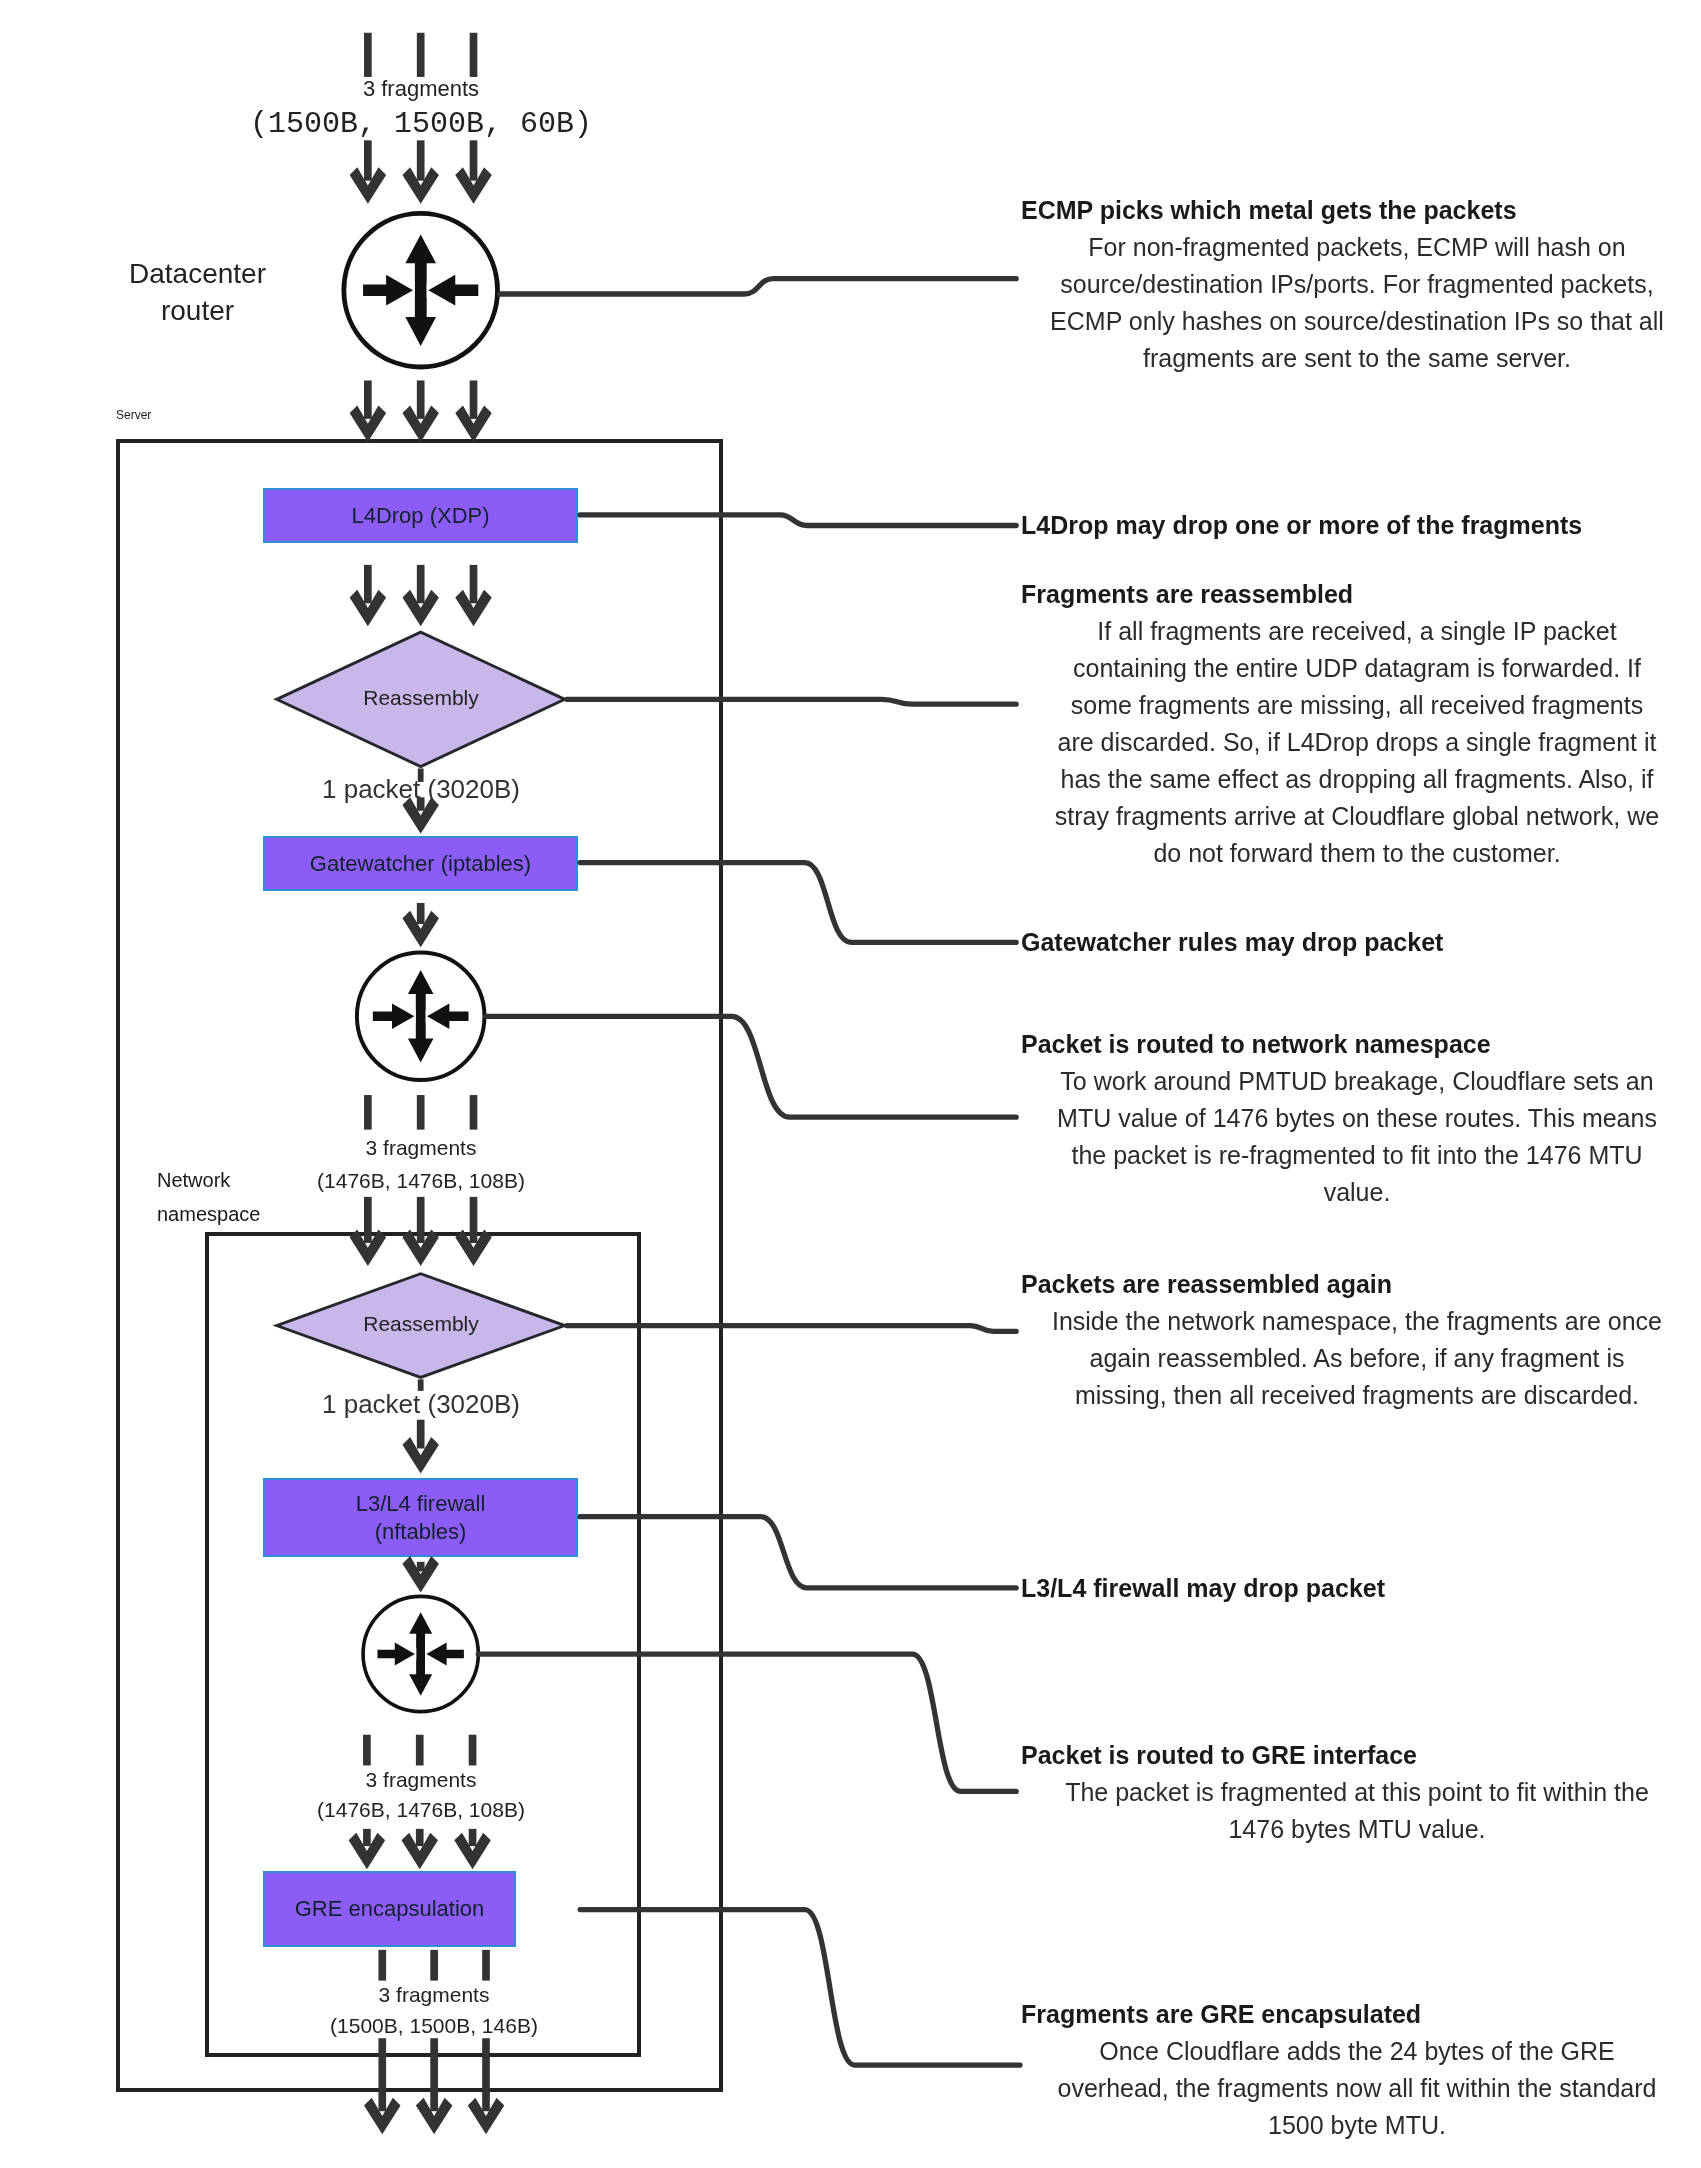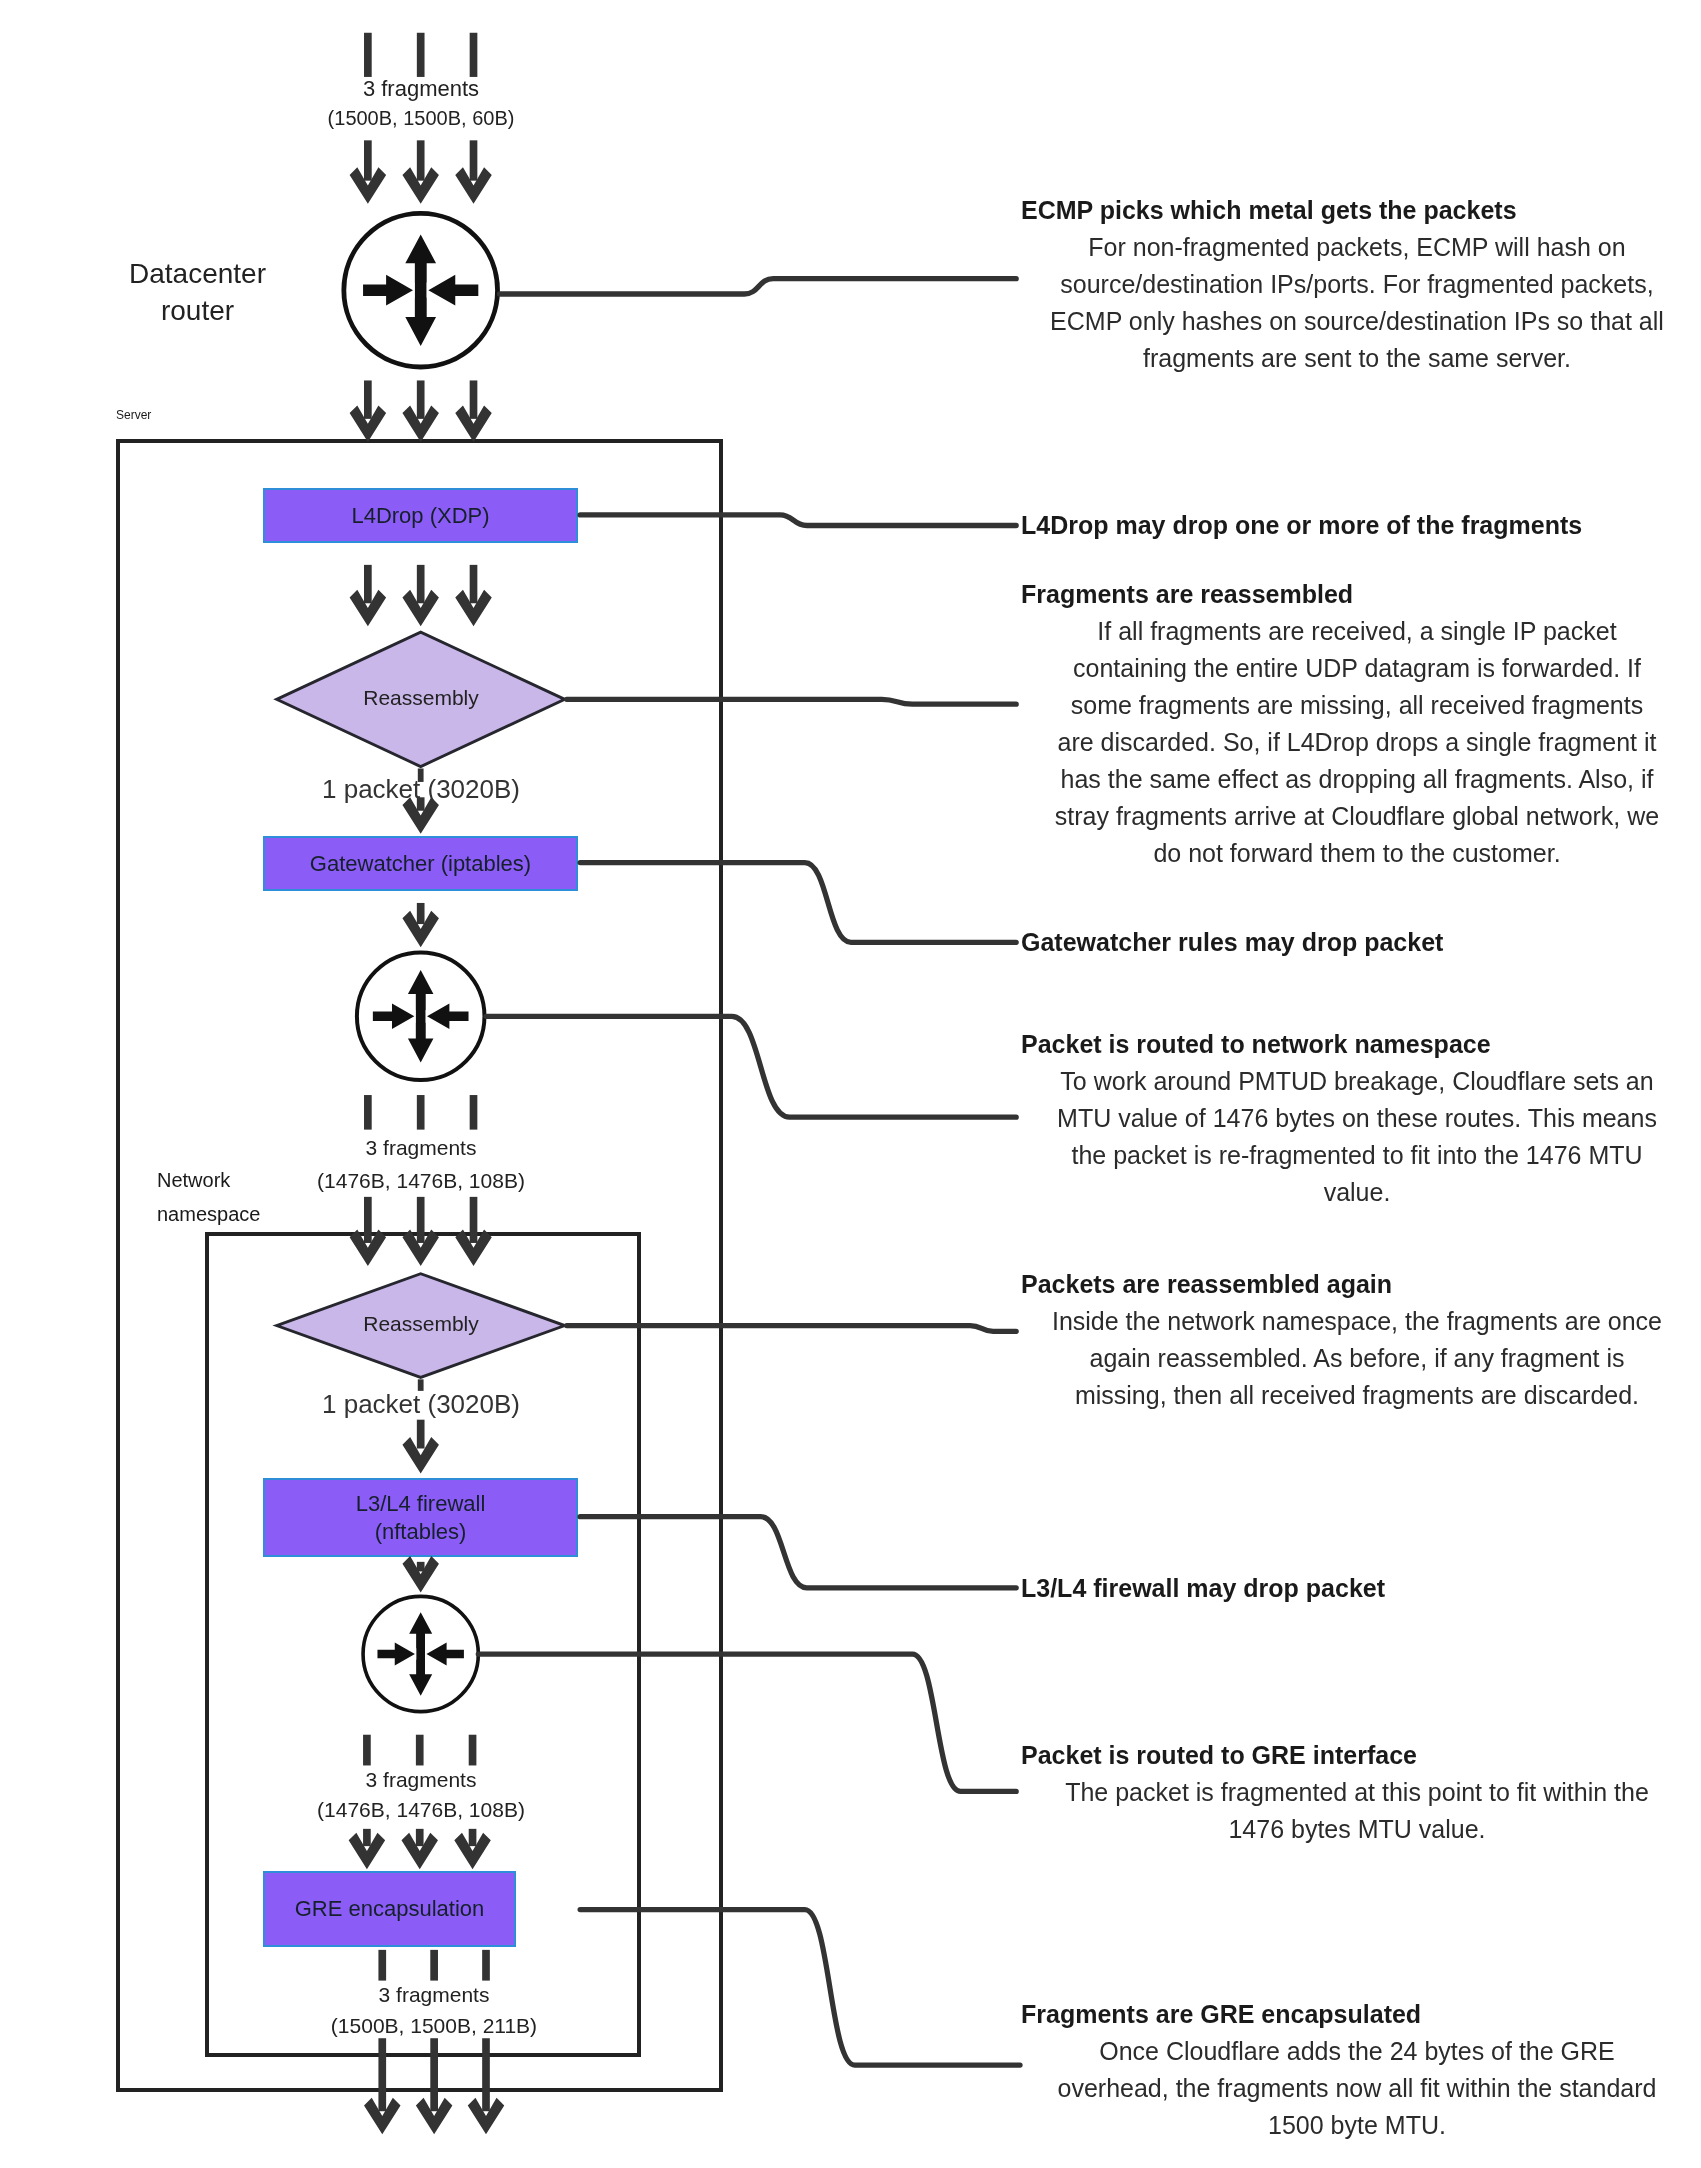--- a/index.html
+++ b/index.html
@@ -165,21 +165,21 @@
       <path d="M 604 898 H 838 C 862 898 862 981 886 981 H 1058"></path>
       <path d="M 506 1058 H 762 C 792 1058 792 1163 822 1163 H 1058"></path>
       <path d="M 590 1380 H 1010 C 1022 1380 1022 1386 1034 1386 H 1058"></path>
       <path d="M 604 1579 H 792 C 816 1579 816 1653 840 1653 H 1058"></path>
       <path d="M 498 1722 H 950 C 975 1722 975 1865 1000 1865 H 1058"></path>
       <path d="M 604 1988 H 838 C 864 1988 864 2150 890 2150 H 1062"></path>
     </g>
   </svg>
 
   <div class="dlabel" style="left:229px;top:76px;width:384px;font-size:22px;">3 fragments</div>
-  <div class="dlabel" style="left:229px;top:107px;width:384px;font-size:20px;">(1500B, 1500B, 60B)</div>
+  <div class="dlabel" style="left:229px;top:107px;width:384px;font-size:30px;font-family:Liberation Mono, monospace;">(1500B, 1500B, 60B)</div>
 
   <div class="dc-label">Datacenter
 router</div>
 
   <div class="corner" style="left:116px;top:408px;">Server</div>
 
   <div class="dlabel" style="left:277px;top:686px;width:288px;">Reassembly</div>
 
   <div class="dlabel big" style="left:229px;top:774px;width:384px;">1 packet (3020B)</div>
 
@@ -190,21 +190,21 @@
 namespace</div>
 
   <div class="dlabel" style="left:277px;top:1312px;width:288px;">Reassembly</div>
 
   <div class="dlabel big" style="left:229px;top:1389px;width:384px;">1 packet (3020B)</div>
 
   <div class="dlabel" style="left:229px;top:1768px;width:384px;">3 fragments</div>
   <div class="dlabel" style="left:229px;top:1798px;width:384px;">(1476B, 1476B, 108B)</div>
 
   <div class="dlabel" style="left:242px;top:1983px;width:384px;">3 fragments</div>
-  <div class="dlabel" style="left:242px;top:2014px;width:384px;">(1500B, 1500B, 211B)</div>
+  <div class="dlabel" style="left:242px;top:2014px;width:384px;">(1500B, 1500B, 146B)</div>
 
   <div class="ann" style="top:192px;">
     <h3>ECMP picks which metal gets the packets</h3>
     <p>For non-fragmented packets, ECMP will hash on
 source/destination IPs/ports. For fragmented packets,
 ECMP only hashes on source/destination IPs so that all
 fragments are sent to the same server.</p>
   </div>
   <div class="ann" style="top:507px;">
     <h3>L4Drop may drop one or more of the fragments</h3>

